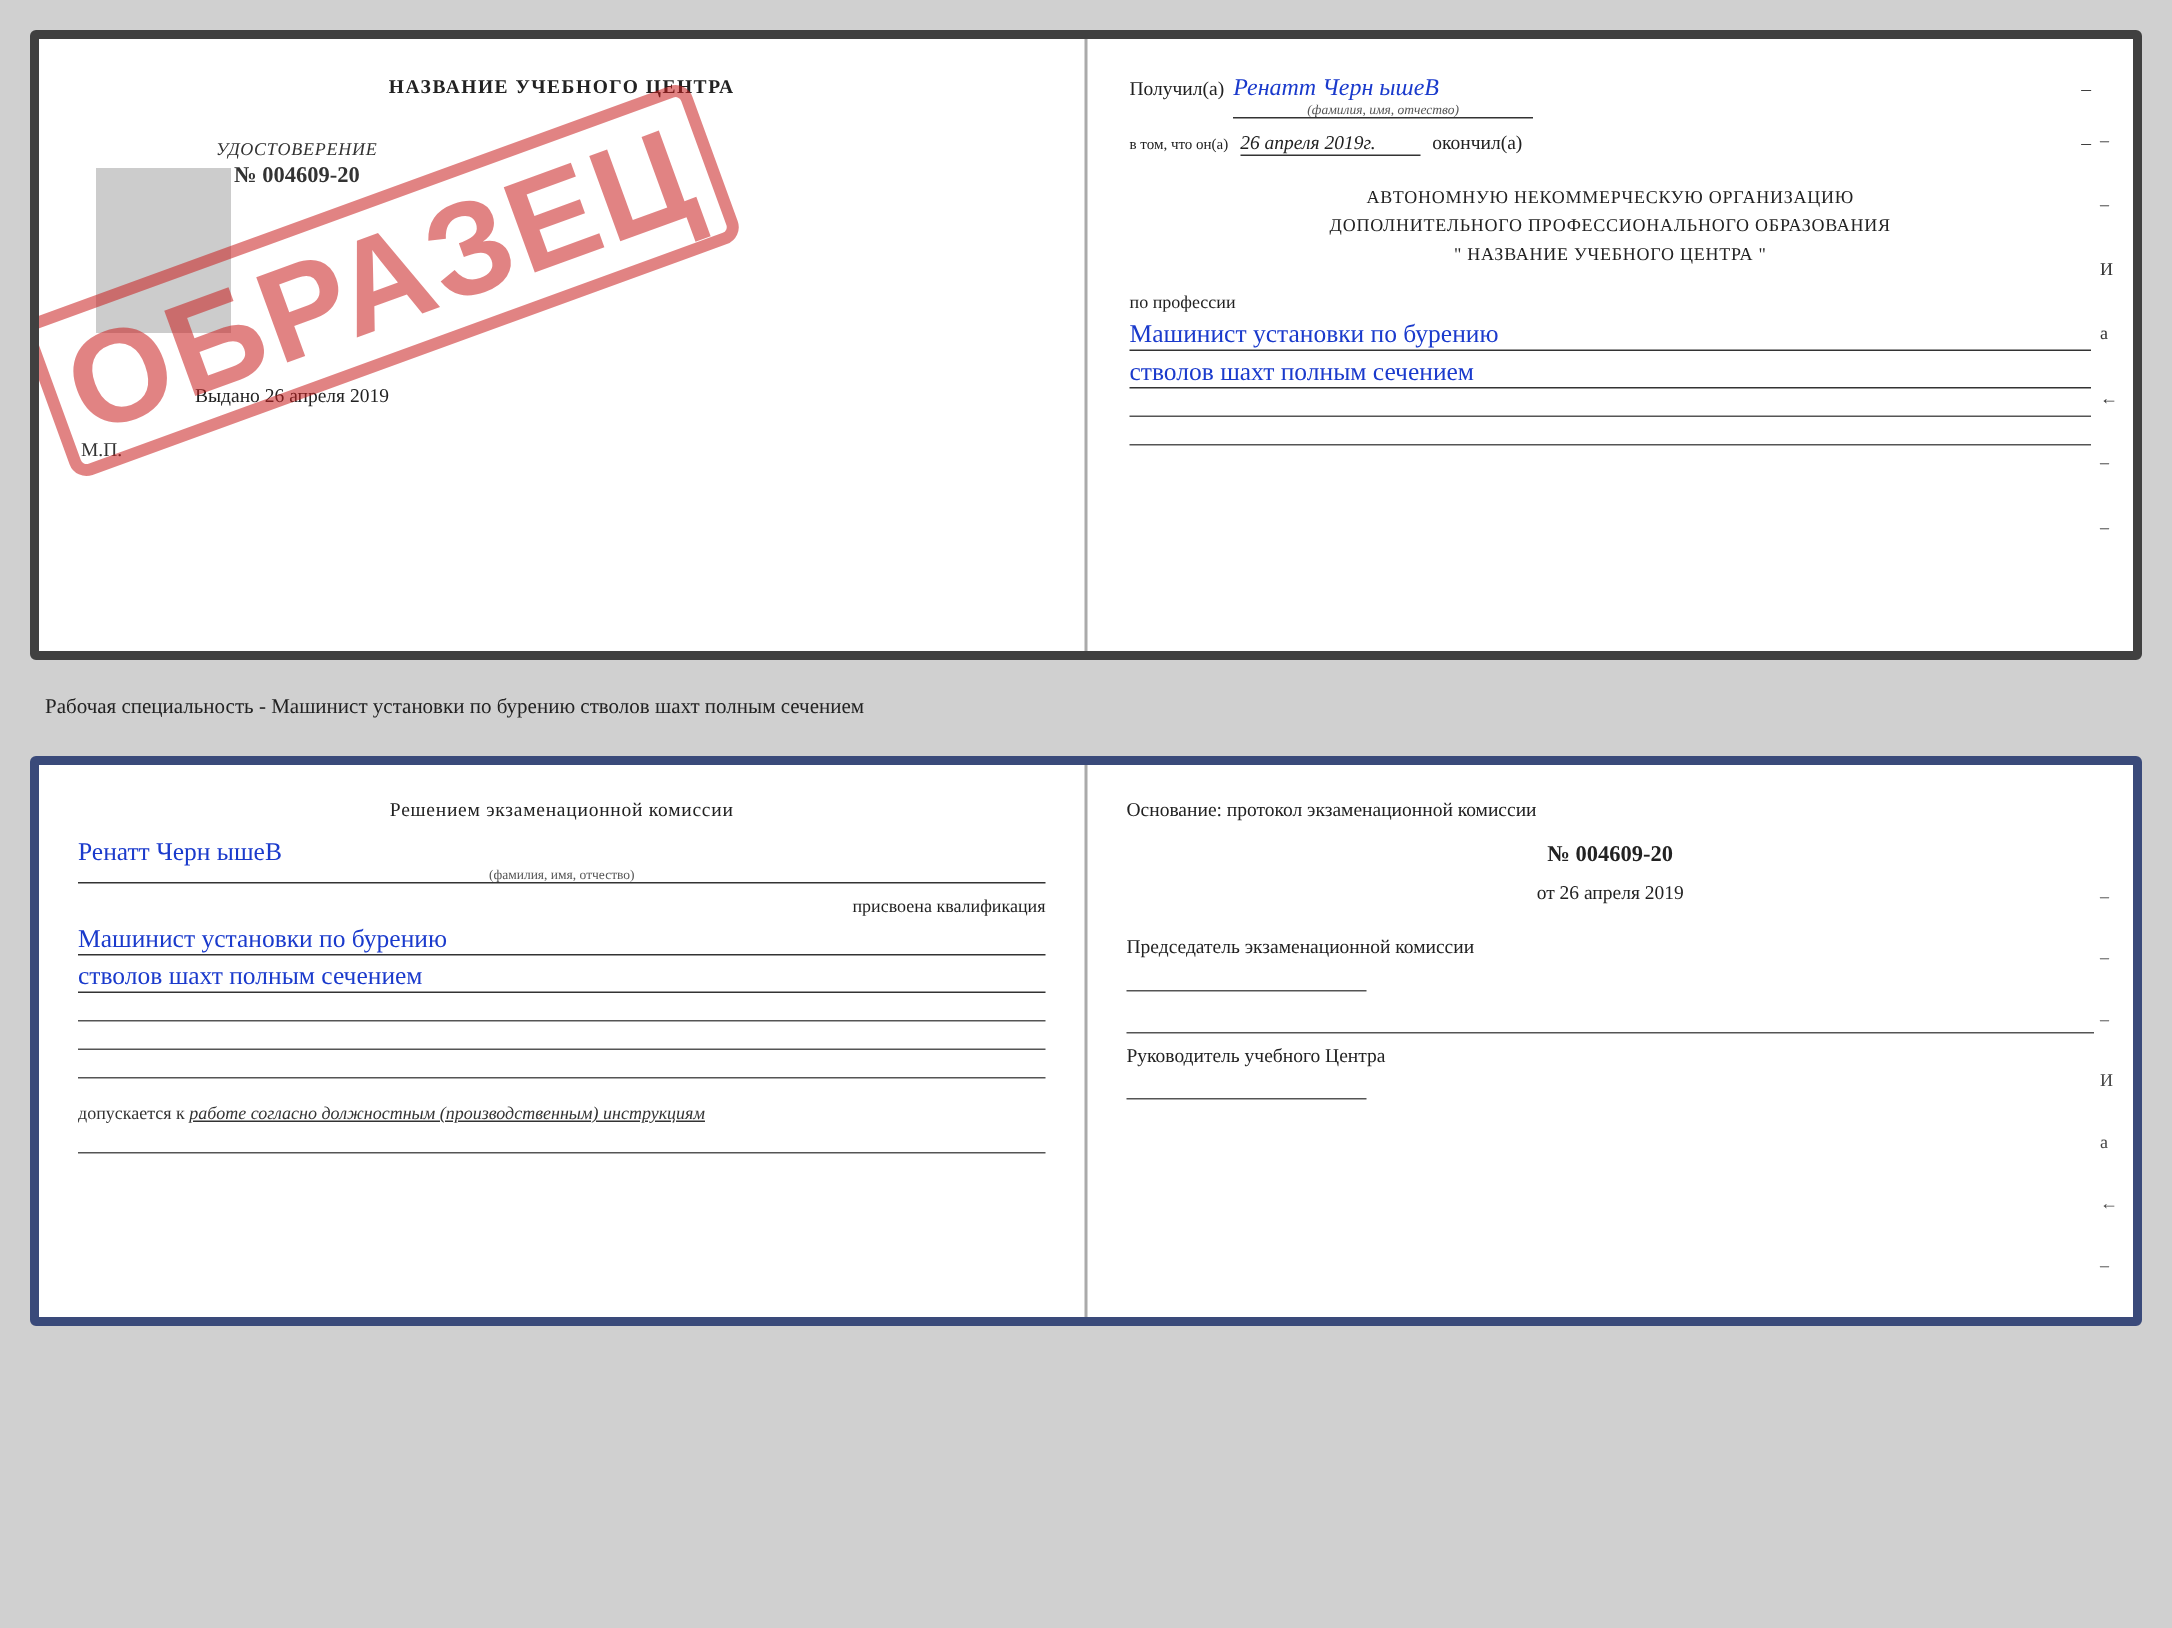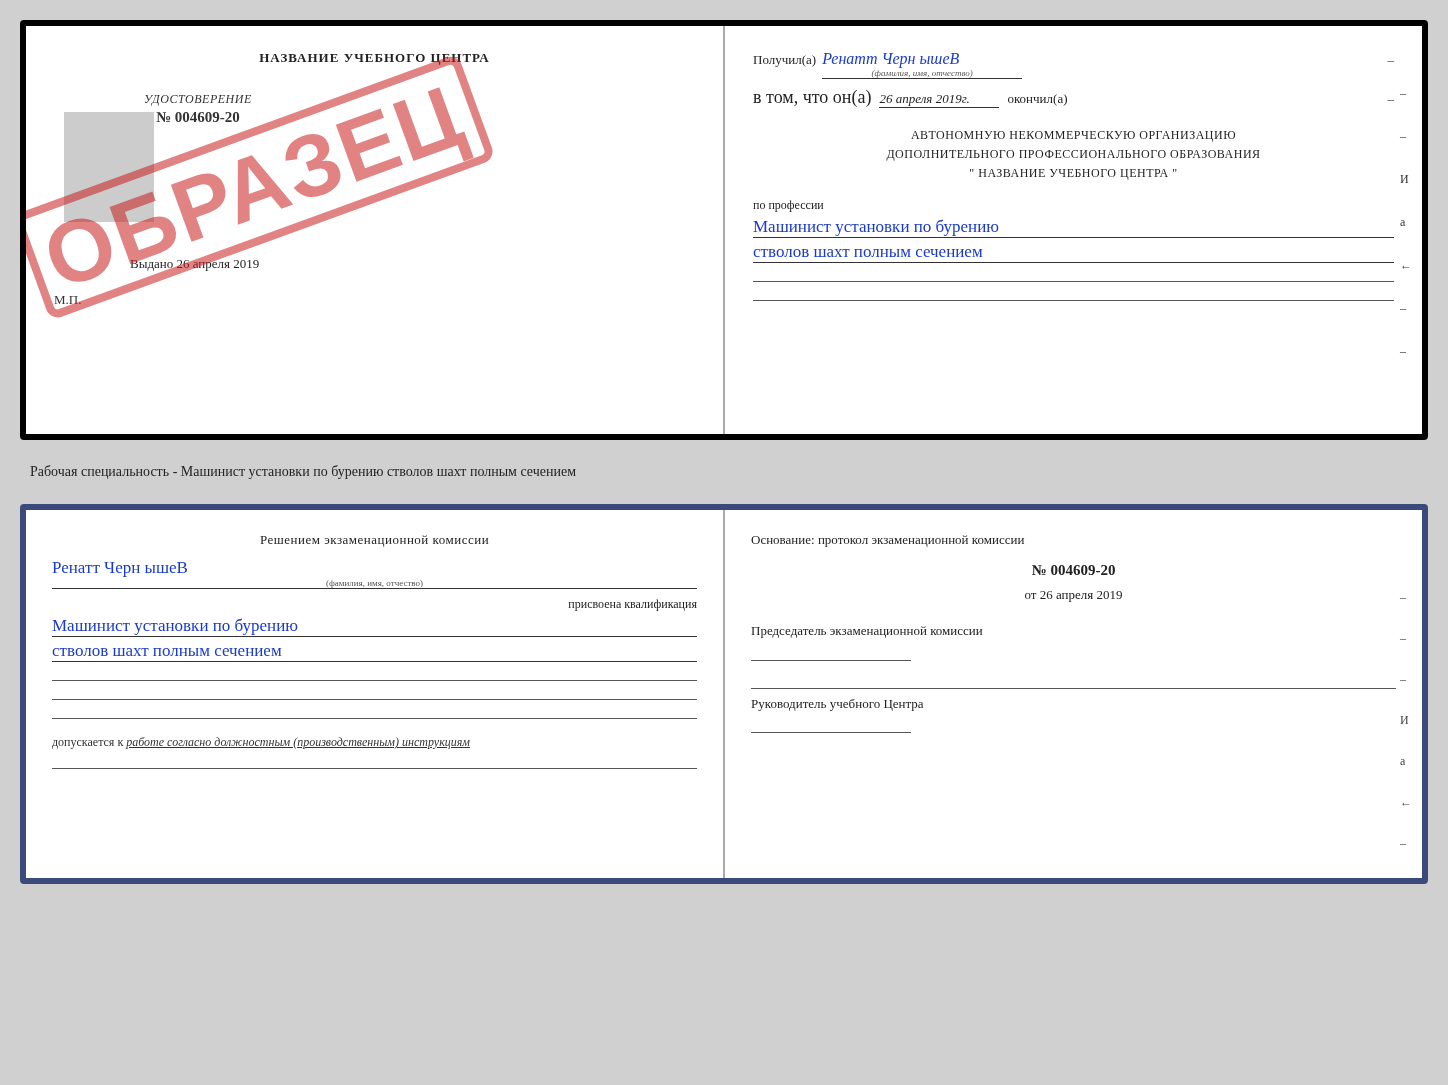--- a/index.html
+++ b/index.html
@@ -14,21 +14,21 @@
     .page-wrapper {
       display: flex;
       flex-direction: column;
       gap: 16px;
     }
 
     
     .document-top {
       display: flex;
       background: #fff;
-      border: 6px solid #000000;
+      border: 6px solid #404040;
       border-radius: 4px;
       min-height: 420px;
       position: relative;
       overflow: hidden;
     }
 
     .doc-left, .doc-right {
       flex: 1;
       padding: 24px 28px;
       position: relative;
@@ -166,21 +166,21 @@
     }
 
     .vtom-line {
       display: flex;
       align-items: baseline;
       gap: 8px;
       margin-bottom: 18px;
       margin-top: 8px;
     }
 
-    .vtom-label { font-size: 18px; }
+    .vtom-label { font-size: 10px; }
 
     .date-underline {
       font-style: italic;
       border-bottom: 1px solid #333;
       min-width: 120px;
       display: inline-block;
       font-size: 13px;
     }
 
     .okochil-label { font-size: 13px; }

